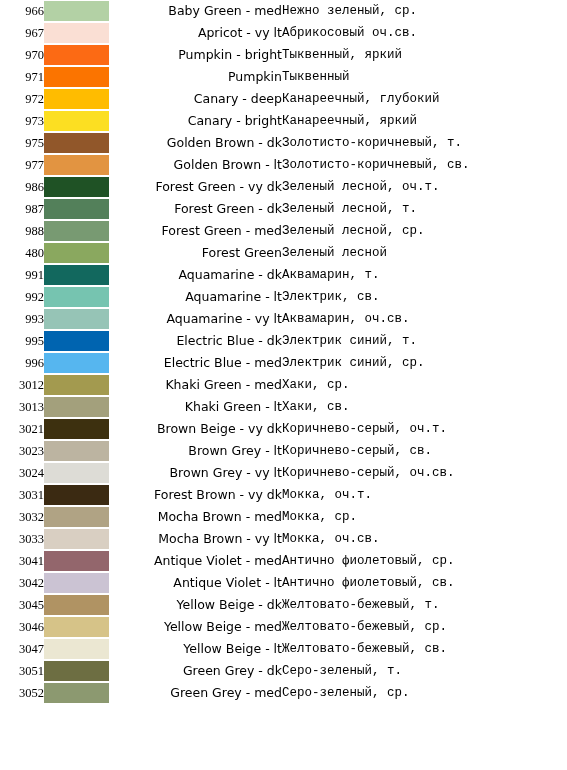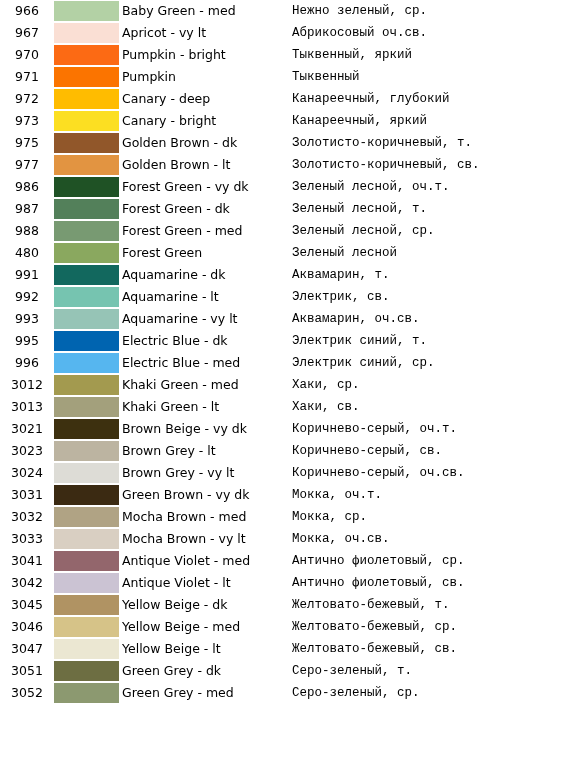--- a/index.html
+++ b/index.html
@@ -25,40 +25,42 @@
   }
   #color-table td {
     padding: 0;
     vertical-align: middle;
     font-size: 12.5px;
     line-height: 22px;
     white-space: nowrap;
     overflow: hidden;
   }
   td.col-code {
-    width: 54px;
-    text-align: center;
+    width: 44px;
+    text-align: right;
     padding-right: 8px;
     box-sizing: border-box;
     font-size: 12.5px;
+    font-family: Liberation Serif, serif;
   }
   td.col-swatch {
     width: 68px;
     padding: 0;
   }
   td.col-swatch .swatch {
     display: block;
     width: 65px;
     height: 20px;
     margin: 0;
   }
   td.col-name-en {
     width: 170px;
     padding-left: 5px;
     box-sizing: border-box;
+    text-align: right;
   }
   td.col-name-ru {
     width: 287px;
     padding-left: 0px;
     box-sizing: border-box;
   }
   .ru-text {
     font-family: Liberation Mono, monospace;
     font-size: 12px;
     margin-left: 48px;
@@ -243,21 +245,21 @@
           <span class="swatch" style="background-color: rgb(221, 220, 214);"></span>
         </td>
         <td class="col-name-en">Brown Grey - vy lt</td>
         <td class="col-name-ru ru-text">Коричнево-серый, оч.св.</td>
       </tr>
       <tr>
         <td class="col-code">3031</td>
         <td class="col-swatch">
           <span class="swatch" style="background-color: rgb(59, 42, 18);"></span>
         </td>
-        <td class="col-name-en">Green Brown - vy dk</td>
+        <td class="col-name-en">Forest Brown - vy dk</td>
         <td class="col-name-ru ru-text">Мокка, оч.т.</td>
       </tr>
       <tr>
         <td class="col-code">3032</td>
         <td class="col-swatch">
           <span class="swatch" style="background-color: rgb(176, 163, 132);"></span>
         </td>
         <td class="col-name-en">Mocha Brown - med</td>
         <td class="col-name-ru ru-text">Мокка, ср.</td>
       </tr>

